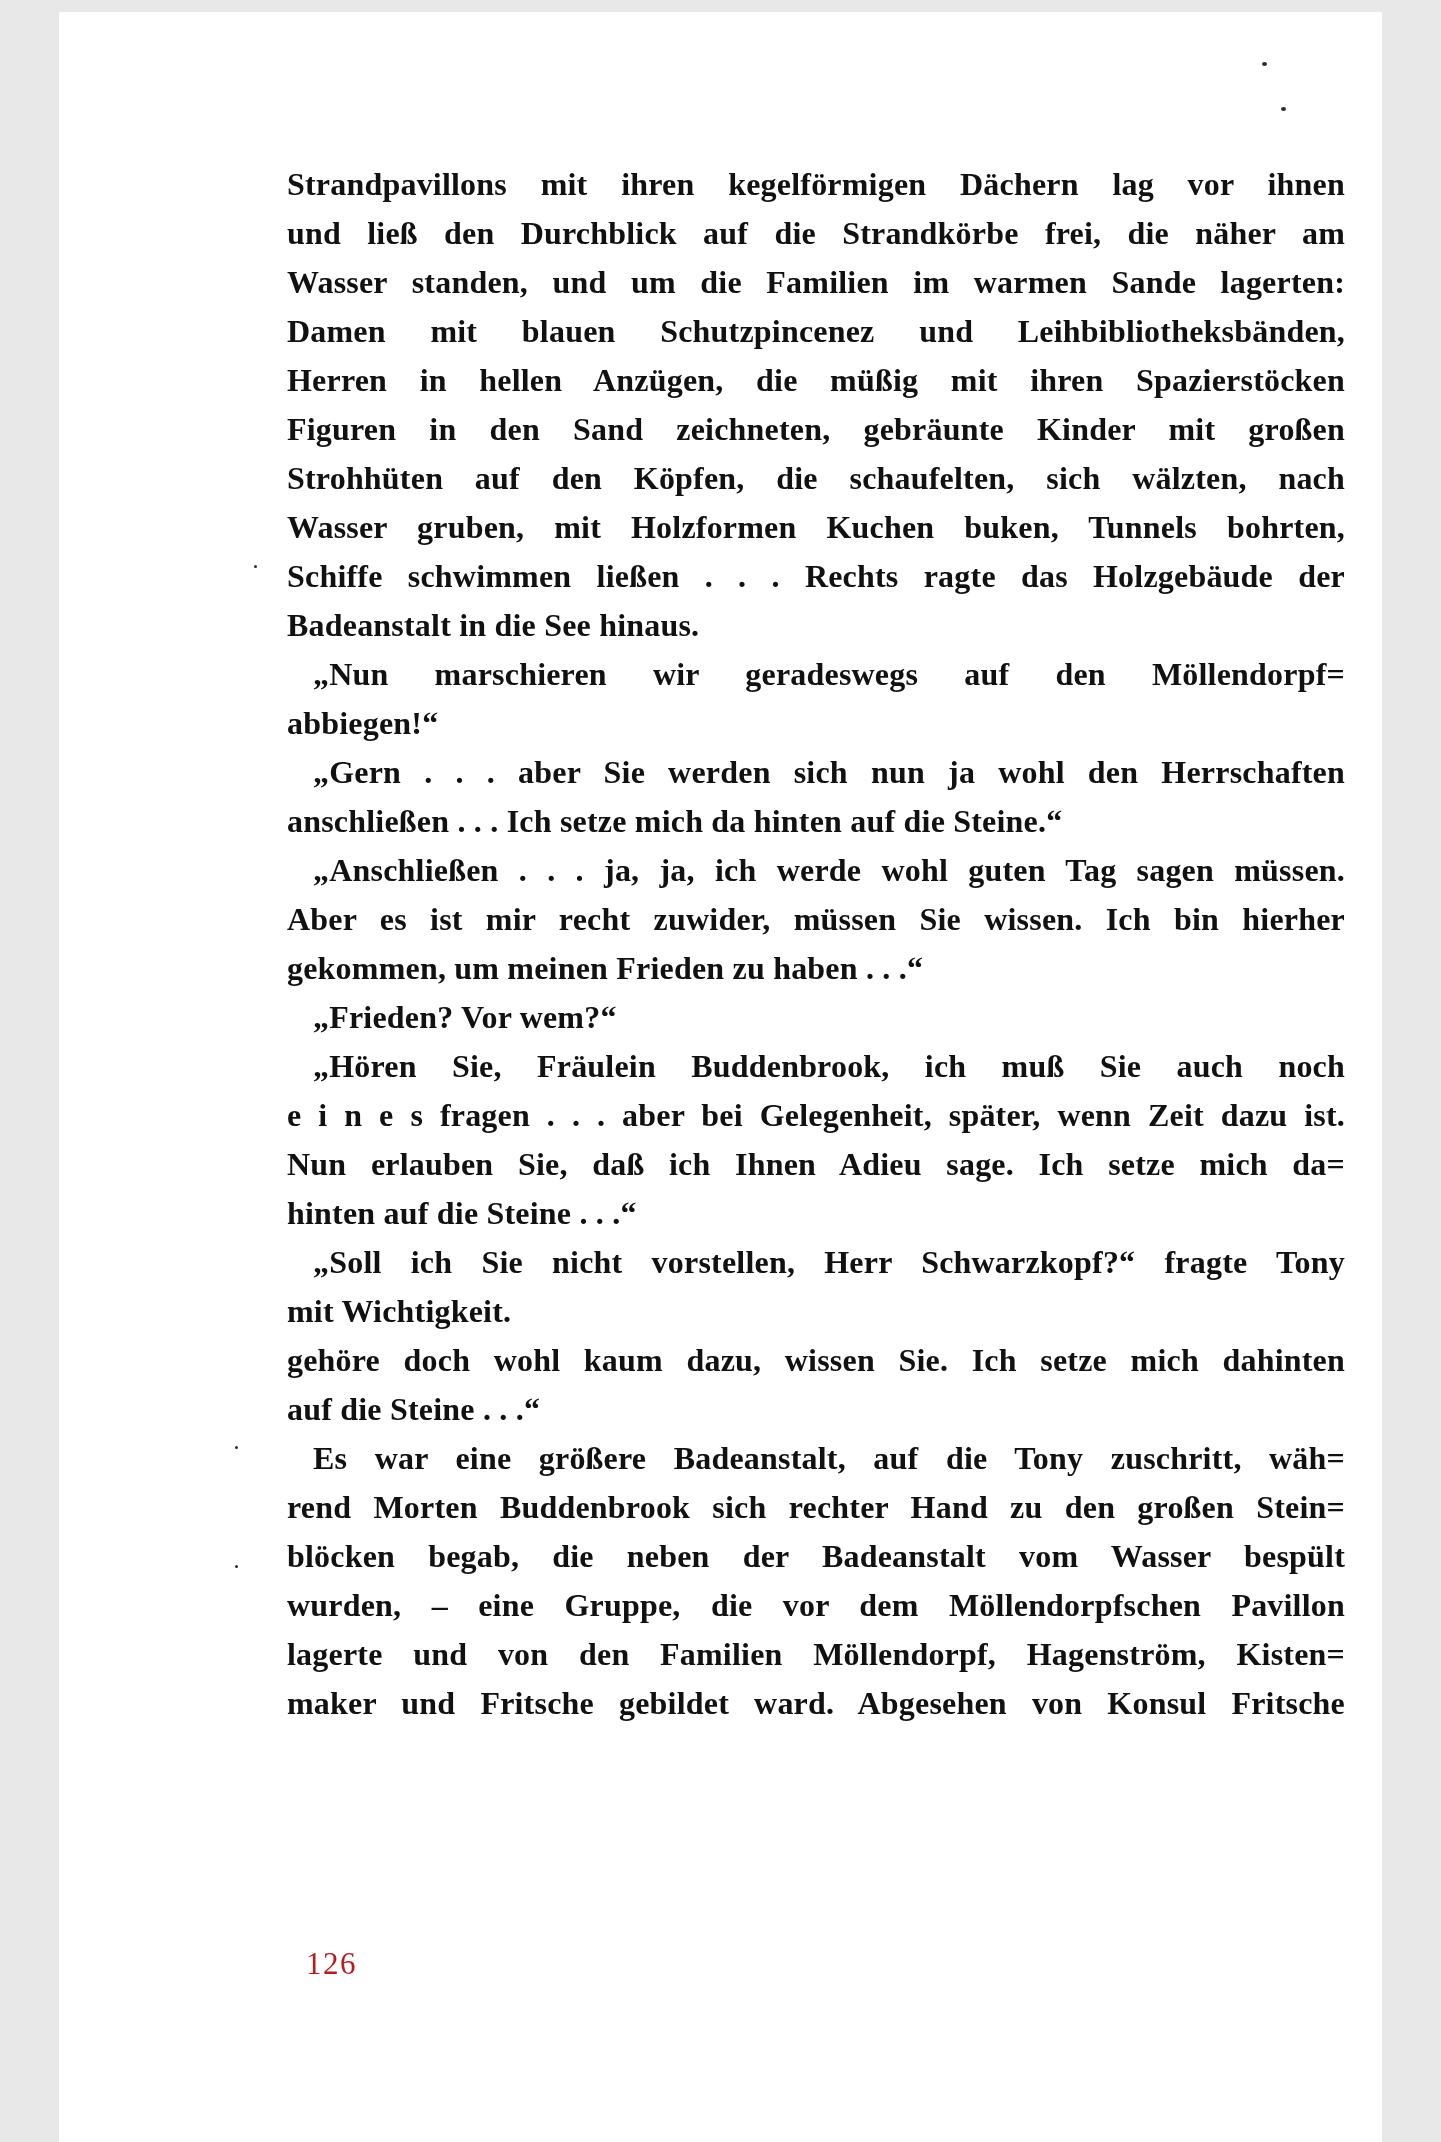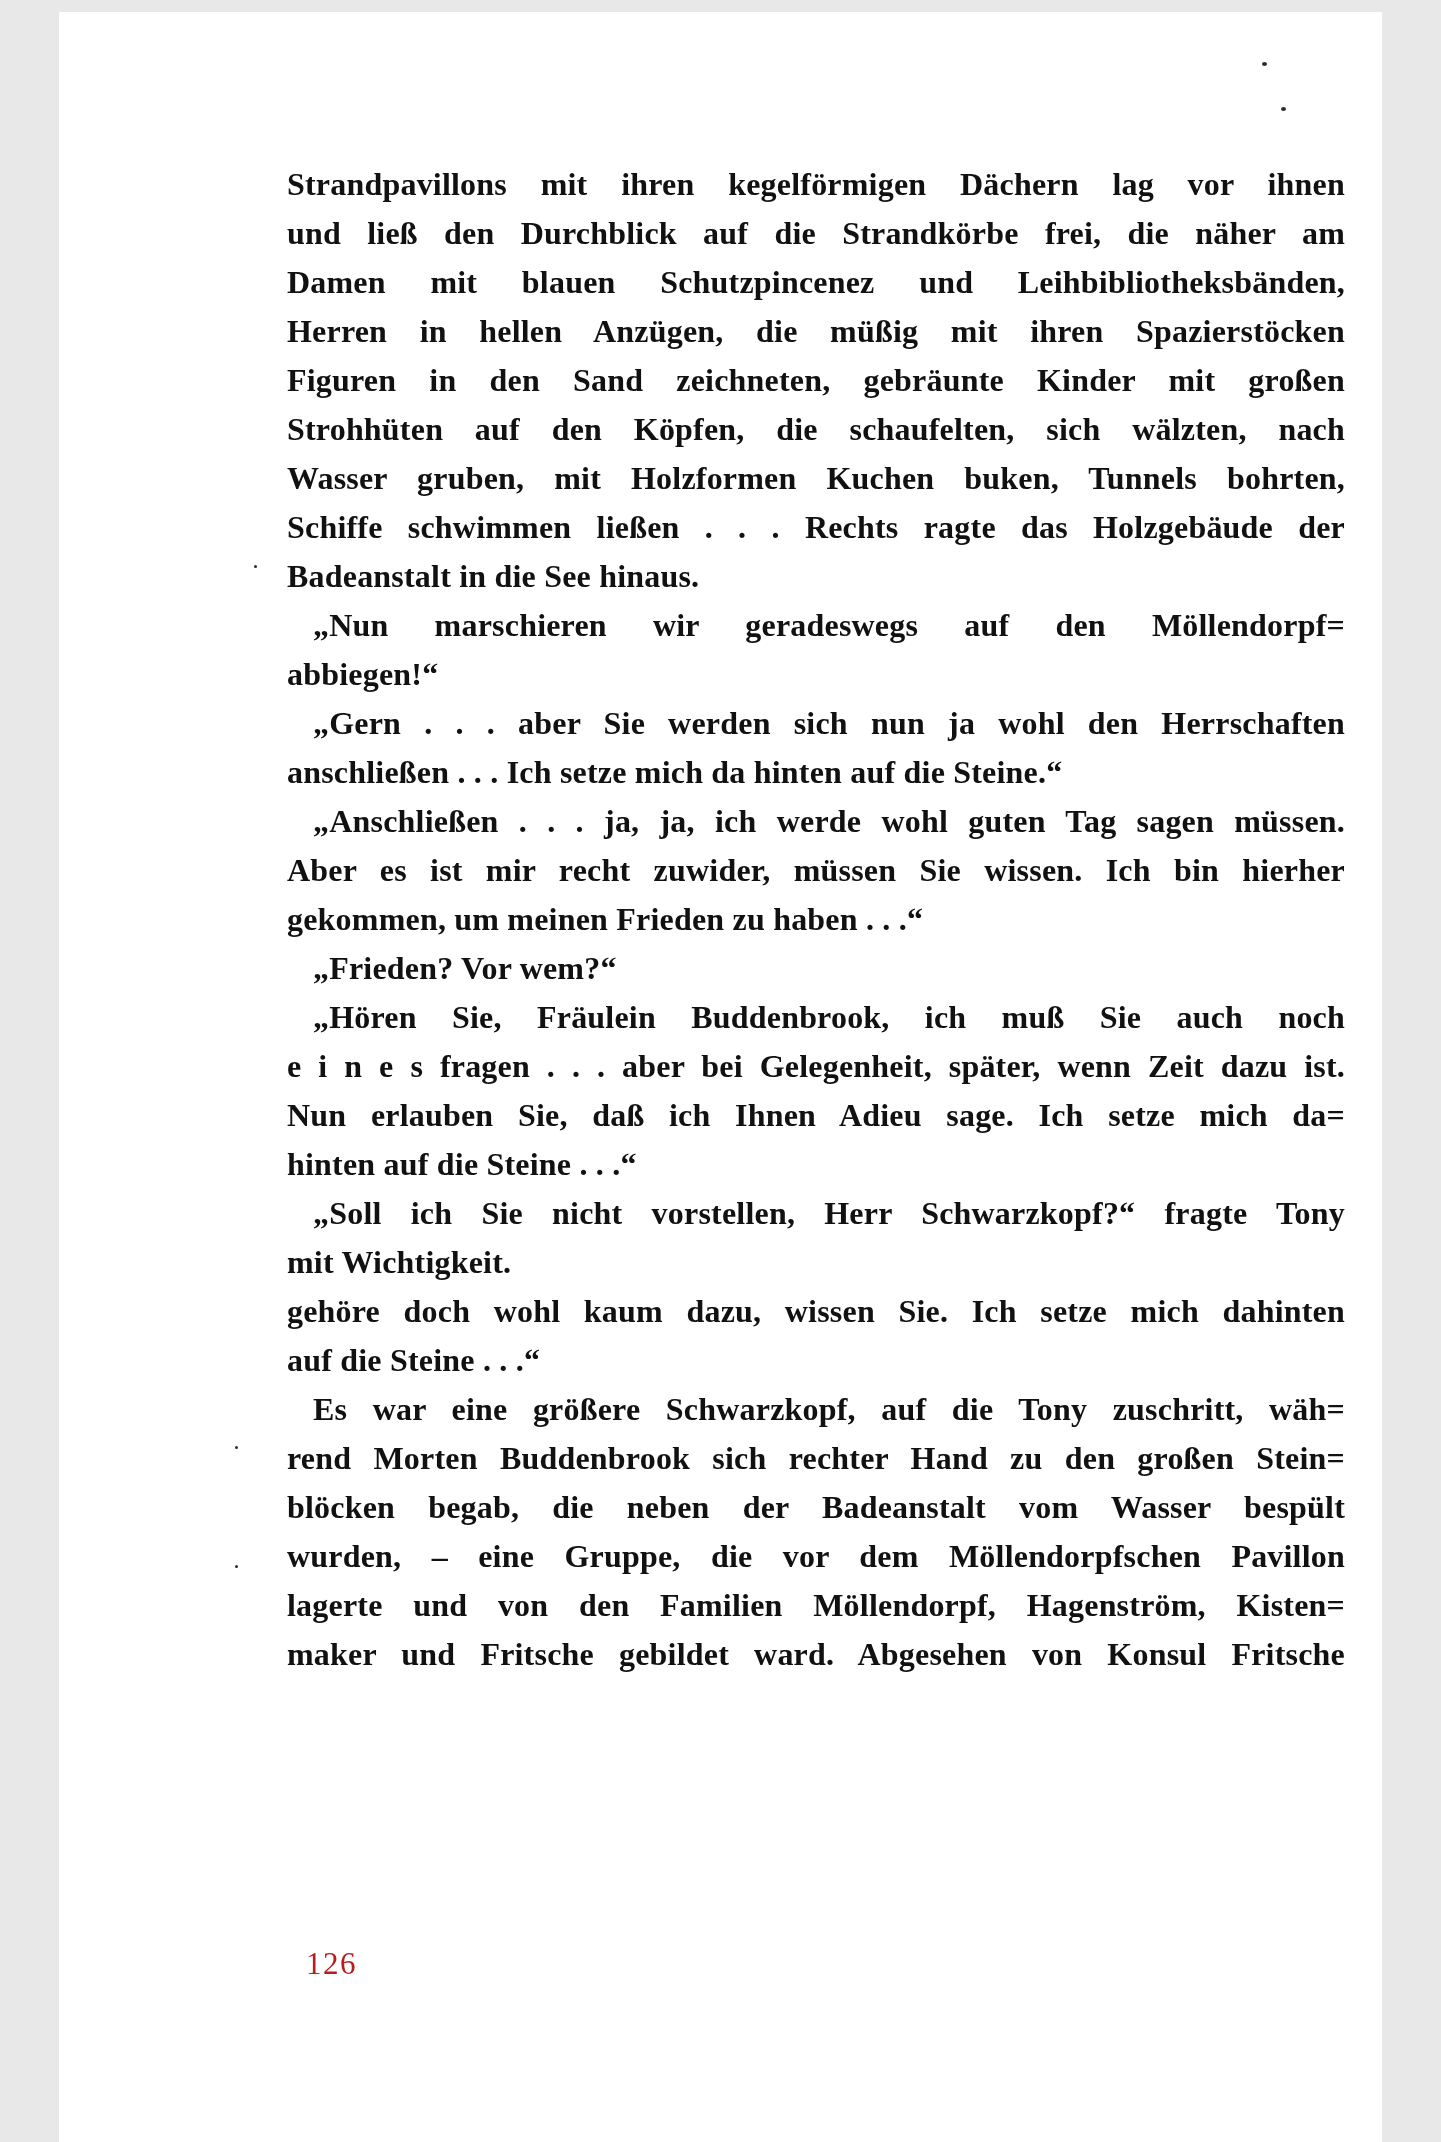--- a/index.html
+++ b/index.html
@@ -46,20 +46,21 @@
   }
 </style>
 </head>
 <body>
 
 <div class="page">
 
   <div class="text-block">
     <div class="line">Strandpavillons mit ihren kegelförmigen Dächern lag vor ihnen</div>
     <div class="line">und ließ den Durchblick auf die Strandkörbe frei, die näher am</div>
+    <div class="line">Wasser standen, und um die Familien im warmen Sande lagerten:</div>
     <div class="line">Damen mit blauen Schutzpincenez und Leihbibliotheksbänden,</div>
     <div class="line">Herren in hellen Anzügen, die müßig mit ihren Spazierstöcken</div>
     <div class="line">Figuren in den Sand zeichneten, gebräunte Kinder mit großen</div>
     <div class="line">Strohhüten auf den Köpfen, die schaufelten, sich wälzten, nach</div>
     <div class="line">Wasser gruben, mit Holzformen Kuchen buken, Tunnels bohrten,</div>
     <div class="line">Schiffe schwimmen ließen . . . Rechts ragte das Holzgebäude der</div>
     <div class="line end">Badeanstalt in die See hinaus.</div>
     <div class="line indent">„Nun marschieren wir geradeswegs auf den Möllendorpf=</div>
     <div class="line end">abbiegen!“</div>
     <div class="line indent">„Gern . . . aber Sie werden sich nun ja wohl den Herrschaften</div>
@@ -69,21 +70,21 @@
     <div class="line end">gekommen, um meinen Frieden zu haben . . .“</div>
     <div class="line indent end">„Frieden? Vor wem?“</div>
     <div class="line indent">„Hören Sie, Fräulein Buddenbrook, ich muß Sie auch noch</div>
     <div class="line">e i n e s fragen . . . aber bei Gelegenheit, später, wenn Zeit dazu ist.</div>
     <div class="line">Nun erlauben Sie, daß ich Ihnen Adieu sage. Ich setze mich da=</div>
     <div class="line end">hinten auf die Steine . . .“</div>
     <div class="line indent">„Soll ich Sie nicht vorstellen, Herr Schwarzkopf?“ fragte Tony</div>
     <div class="line end">mit Wichtigkeit.</div>
     <div class="line">gehöre doch wohl kaum dazu, wissen Sie. Ich setze mich dahinten</div>
     <div class="line end">auf die Steine . . .“</div>
-    <div class="line indent">Es war eine größere Schwarzkopf, auf die Tony zuschritt, wäh=</div>
+    <div class="line indent">Es war eine größere Badeanstalt, auf die Tony zuschritt, wäh=</div>
     <div class="line">rend Morten Buddenbrook sich rechter Hand zu den großen Stein=</div>
     <div class="line">blöcken begab, die neben der Badeanstalt vom Wasser bespült</div>
     <div class="line">wurden, – eine Gruppe, die vor dem Möllendorpfschen Pavillon</div>
     <div class="line">lagerte und von den Familien Möllendorpf, Hagenström, Kisten=</div>
     <div class="line">maker und Fritsche gebildet ward. Abgesehen von Konsul Fritsche</div>
   </div>
 
   <div class="page-number">126</div>
 
   <div class="speck" style="left:1203px; top:50px;  width:5px; height:4px;"></div>

